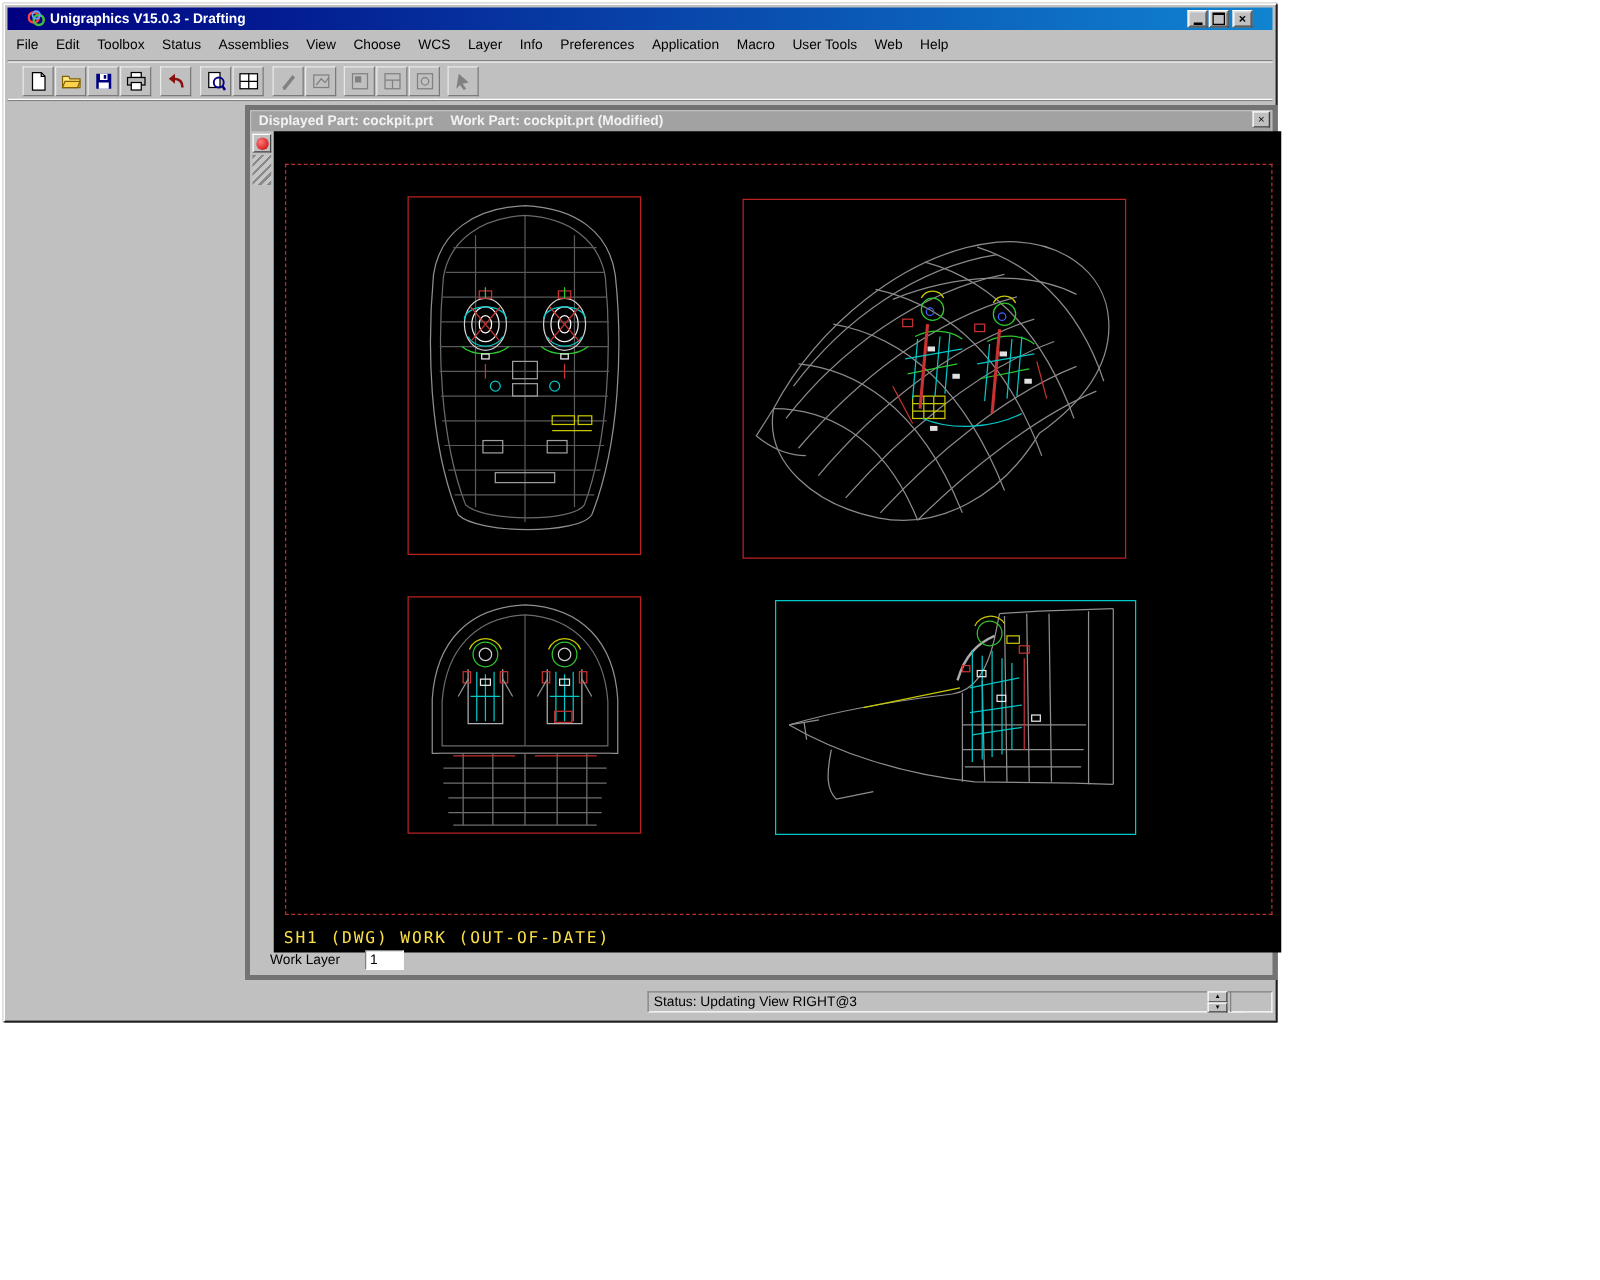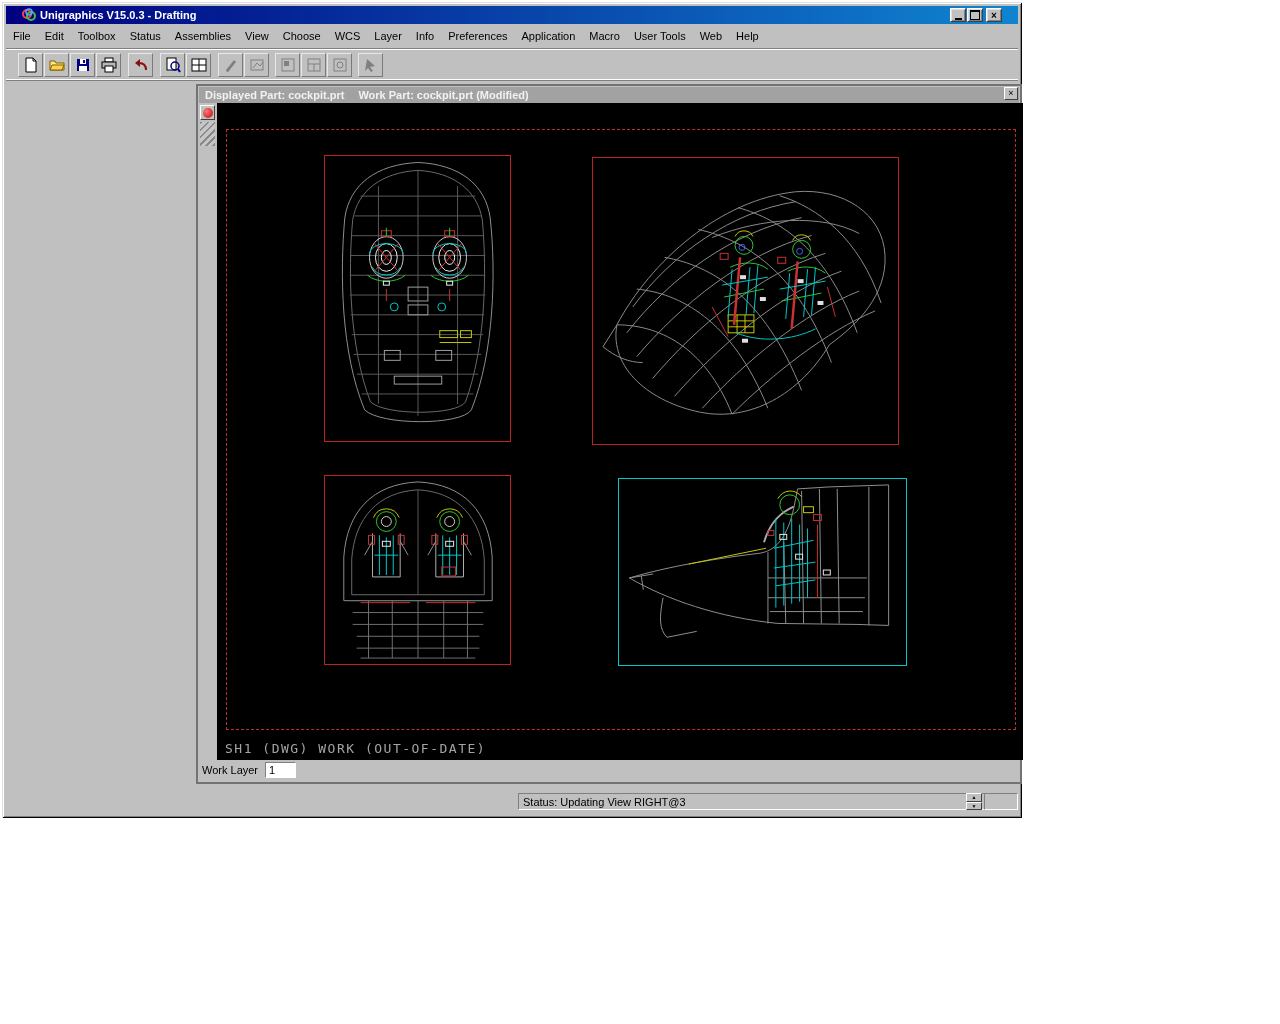--- a/index.html
+++ b/index.html
@@ -34,21 +34,21 @@
         padding:0;margin-right:1px;display:flex;align-items:center;justify-content:center;}
   .ticon{width:16px;height:16px;}
   .toolbar button:nth-of-type(5){margin-left:6px;}
   .toolbar button:nth-of-type(6){margin-left:6px;}
   .toolbar button:nth-of-type(8){margin-left:6px;}
   .toolbar button:nth-of-type(10){margin-left:5px;}
   .toolbar button:nth-of-type(13){margin-left:5px;}
   
   .client{position:absolute;left:4px;top:79px;width:1012px;height:706px;background:#c0c0c0;}
   .docwin{position:absolute;left:194px;top:82px;width:826px;height:700px;background:#c0c0c0;
-          border:2px solid #737373;box-sizing:border-box;}
+          border:4px solid #737373;box-sizing:border-box;}
   .doc-header{position:absolute;left:1px;top:1px;right:1px;height:16px;background:#a2a2a2;
               color:#f2f2f2;font-weight:bold;display:flex;align-items:center;padding-left:6px;}
   .doc-header span{margin-right:14px;white-space:nowrap;}
   .doc-close{position:absolute;right:2px;top:1px;width:14px;height:13px;background:#c0c0c0;
              border:1px solid;border-color:#fff #404040 #404040 #fff;padding:0;font-size:9px;line-height:9px;
              display:flex;align-items:center;justify-content:center;}
   .doc-rail{position:absolute;left:2px;top:19px;width:15px;bottom:26px;background:#c0c0c0;}
   .rail-btn{width:15px;height:15px;background:#c0c0c0;border:1px solid;border-color:#fff #404040 #404040 #fff;
             padding:0;display:flex;align-items:center;justify-content:center;}
   .red-dot{width:10px;height:10px;border-radius:50%;background:radial-gradient(circle at 35% 35%,#ff7a7a,#c40000);}
@@ -56,24 +56,24 @@
             background:repeating-linear-gradient(135deg,#8a8a8a 0 2px,#c6c6c6 2px 5px);}
   
   .canvas{position:absolute;left:19px;top:17px;width:806px;height:657px;background:#000;}
   .sheet-border{position:absolute;left:9px;top:26px;width:788px;height:599px;border:1px dashed #b83030;}
   .vp{position:absolute;border:1px solid #bb2222;box-sizing:border-box;}
   .vp svg{display:block;width:100%;height:100%;}
   .vp1{left:107px;top:52px;width:187px;height:287px;}
   .vp2{left:375px;top:54px;width:307px;height:288px;}
   .vp3{left:107px;top:372px;width:187px;height:190px;}
   .vp4{left:401px;top:375px;width:289px;height:188px;}
-  .sheet-label{position:absolute;left:8px;top:638px;color:#a3a3a3;
+  .sheet-label{position:absolute;left:8px;top:638px;color:#fde047;
                font-family:"DejaVu Sans Mono",monospace;font-size:13px;letter-spacing:1.5px;white-space:nowrap;}
   
-  .doc-footer{position:absolute;left:4px;bottom:3px;height:18px;display:flex;align-items:center;gap:7px;justify-content:space-between;}
+  .doc-footer{position:absolute;left:16px;bottom:3px;height:18px;display:flex;align-items:center;gap:20px;justify-content:space-between;}
   .wl-input{width:26px;height:14px;border:1px solid;border-color:#808080 #fff #fff #808080;
             background:#fff;font-family:"Liberation Sans",sans-serif;font-size:11px;padding:0 0 0 3px;}
   
   .statusbar{position:absolute;left:4px;top:788px;width:1012px;height:24px;background:#c0c0c0;}
   .sb-panel{position:absolute;top:3px;height:17px;border:1px solid;border-color:#808080 #fff #fff #808080;
             background:#c0c0c0;display:flex;align-items:center;padding-left:4px;box-sizing:border-box;white-space:nowrap;}
   .sb-cue{left:2px;width:478px;}
   .sb-status{left:482px;width:476px;margin-left:30px;}
   .sb-spin{position:absolute;left:960px;top:3px;width:16px;height:17px;display:flex;flex-direction:column;}
   .sb-spin span{flex:1;background:#c0c0c0;border:1px solid;border-color:#fff #404040 #404040 #fff;

